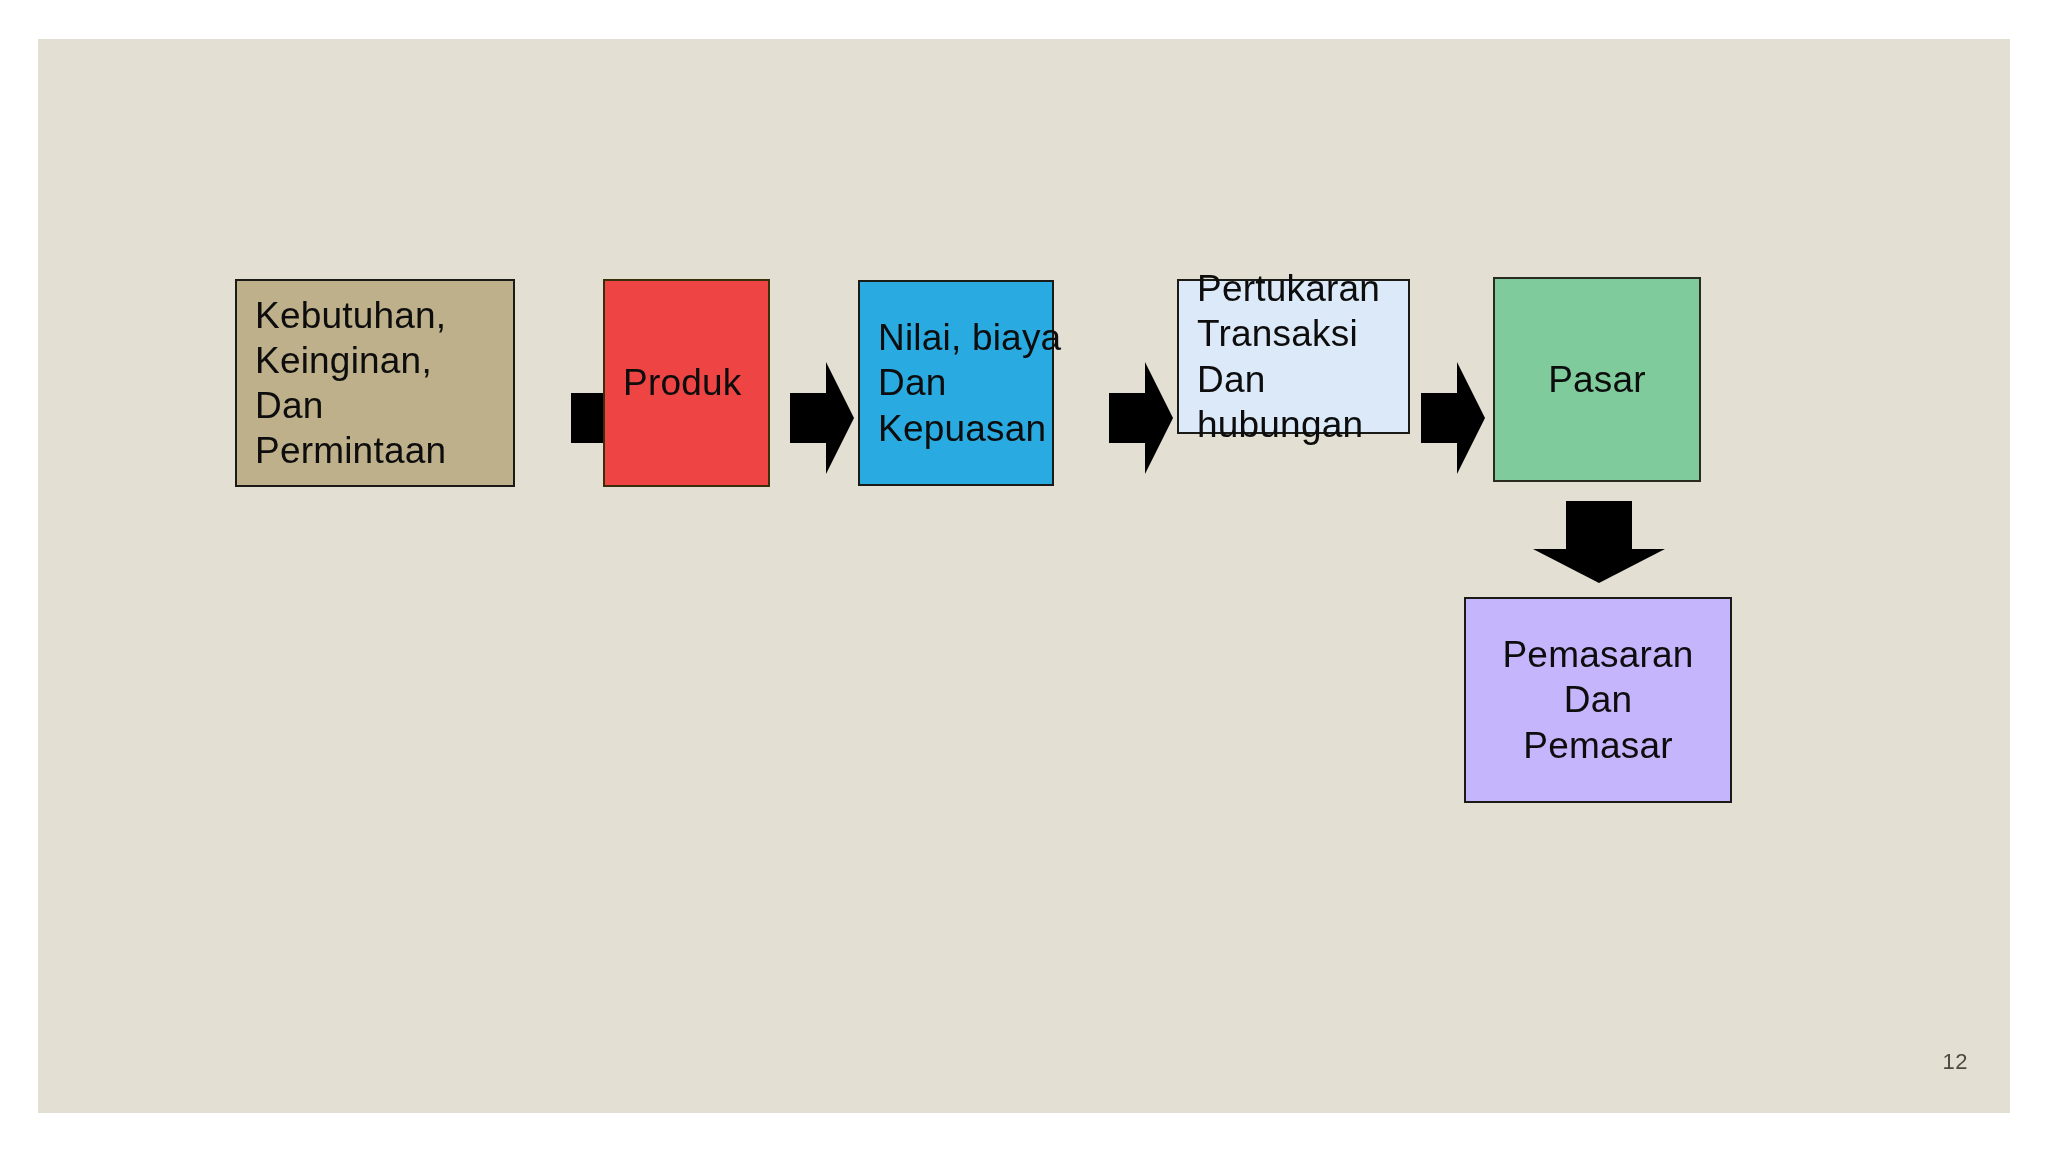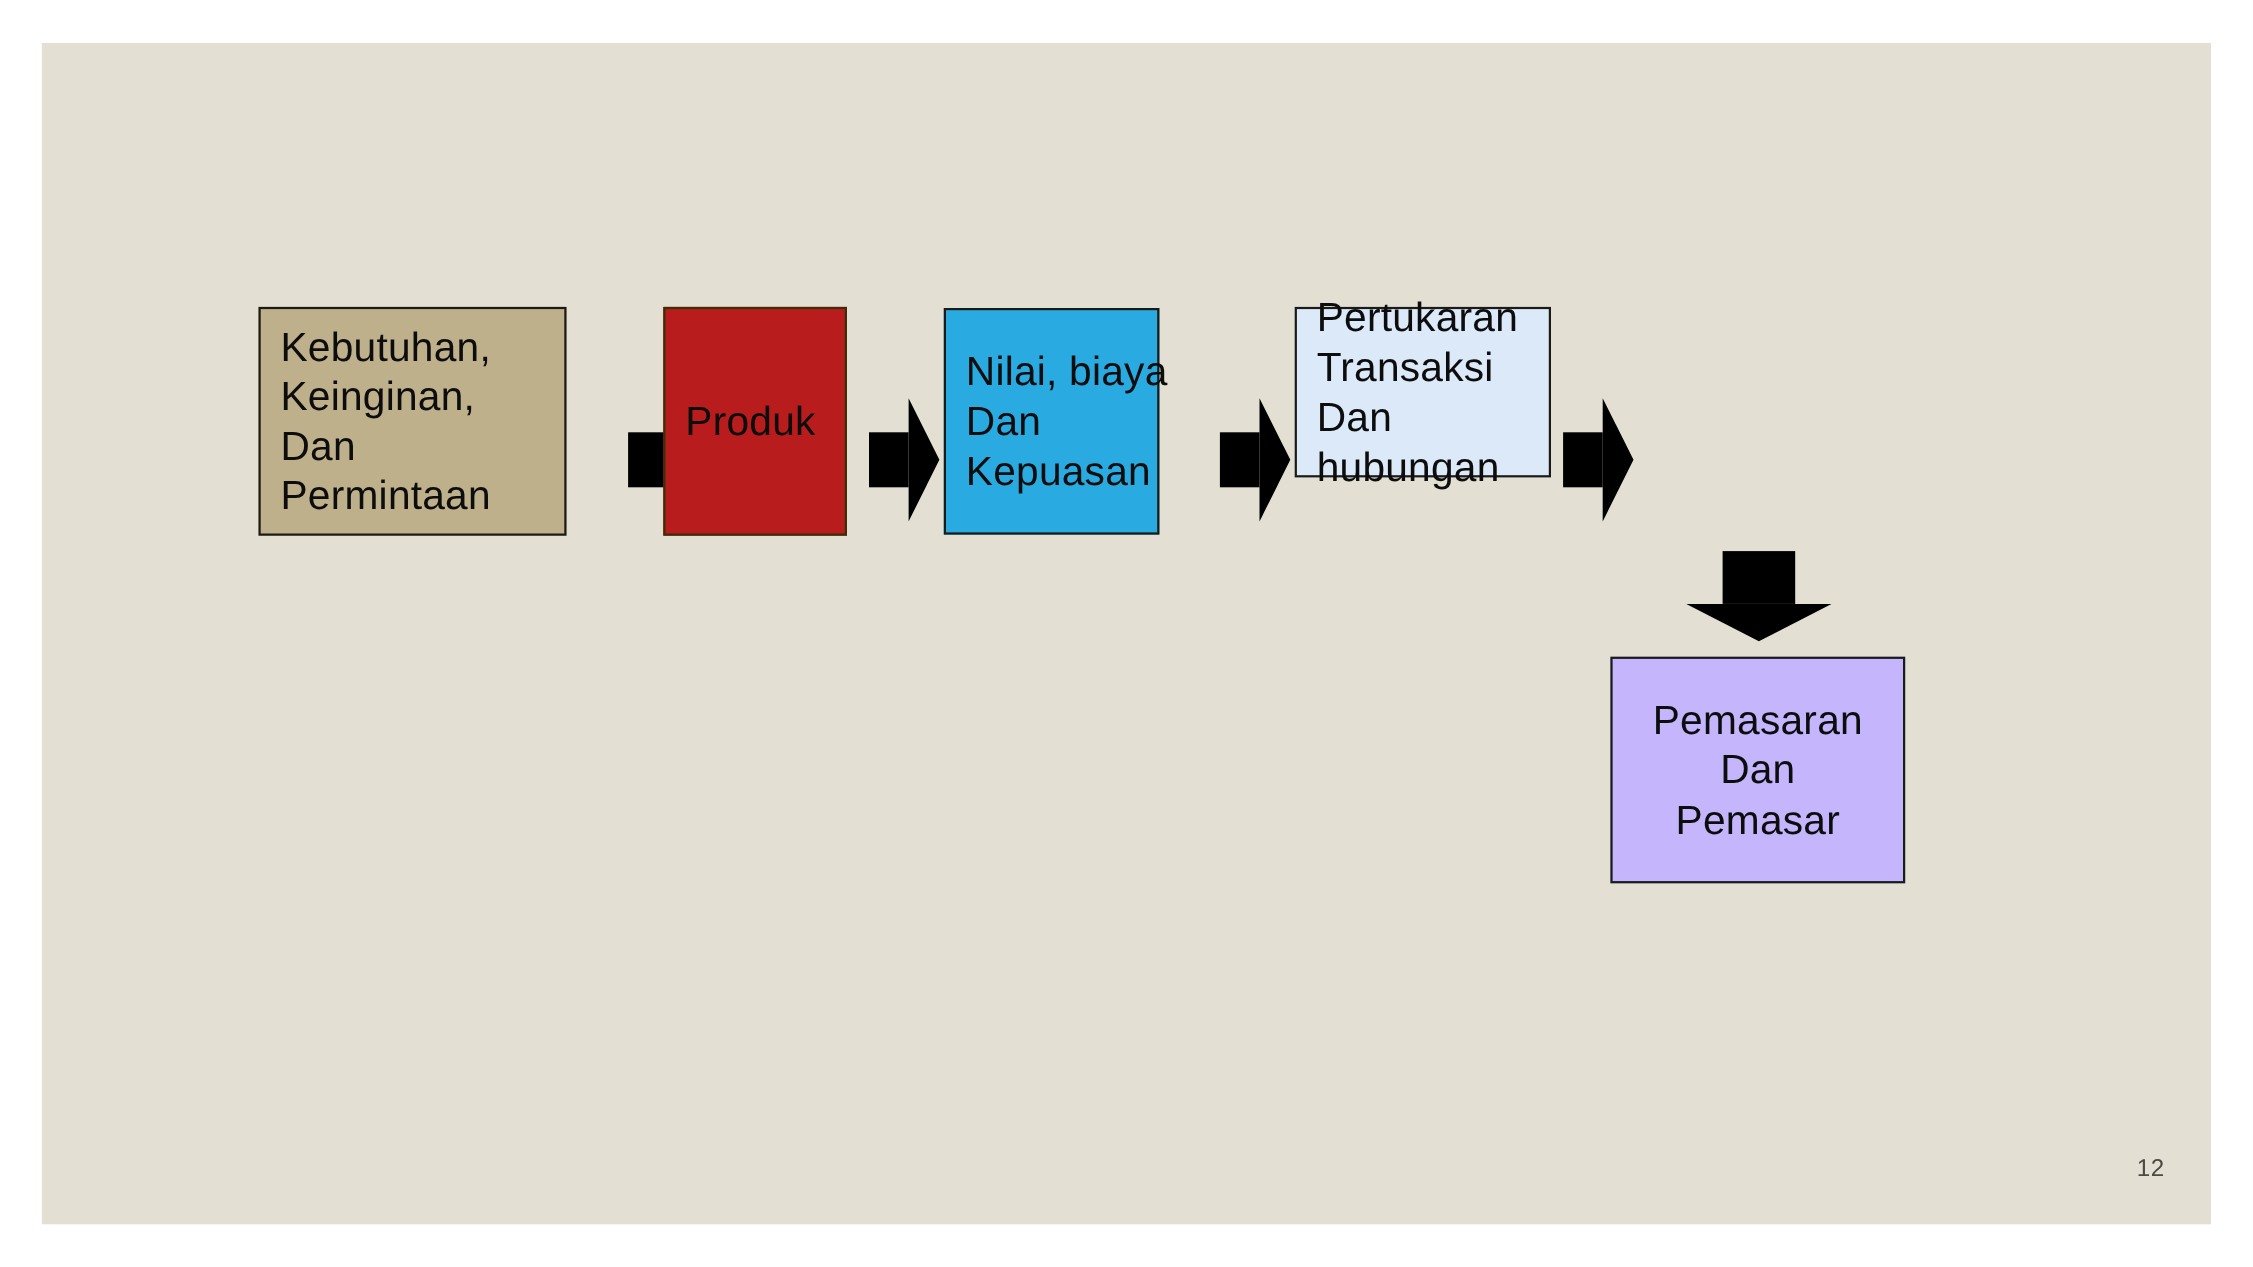--- a/index.html
+++ b/index.html
@@ -54,21 +54,21 @@
   }
 
   
   #node-needs {
     left: 197px;  top: 240px;  width: 280px;  height: 208px;
     background: #BEB08B;
     justify-content: center;
   }
   #node-product {
     left: 565px;  top: 240px;  width: 167px;  height: 208px;
-    background: #b91c1c;
+    background: #ef4444;
     border-color: #3a2f08;
     justify-content: center;
   }
   #node-value {
     left: 820px;  top: 241px;  width: 196px;  height: 206px;
     background: #29ABE2;
   }
   #node-exchange {
     left: 1139px; top: 240px;  width: 233px;  height: 155px;
     background: #DCE9F8;
@@ -168,20 +168,23 @@
     <span class="line">Transaksi</span>
     <span class="line">Dan</span>
     <span class="line">hubungan</span>
   </div>
 
   <div class="arrow-right" id="arrow-4" style="left:1383px; top:323px; width:64px; height:112px; background:transparent;">
     <div class="shaft" style="top:31px; width:36px; height:50px;"></div>
     <div class="head" style="left:36px; top:0px; border-width:56px 0 56px 28px;"></div>
   </div>
 
+  <div class="node align-center" id="node-market">
+    <span class="line">Pasar</span>
+  </div>
 
   <div class="arrow-down" id="arrow-5" style="position:absolute; left:1495px; top:462px; width:132px; height:82px;">
     <div class="shaft" style="left:33px; top:0px; width:66px; height:48px;"></div>
     <div class="head" style="left:0px; top:48px; border-width:34px 66px 0 66px;"></div>
   </div>
 
   <div class="node align-center" id="node-marketing">
     <span class="line">Pemasaran</span>
     <span class="line">Dan</span>
     <span class="line">Pemasar</span>

